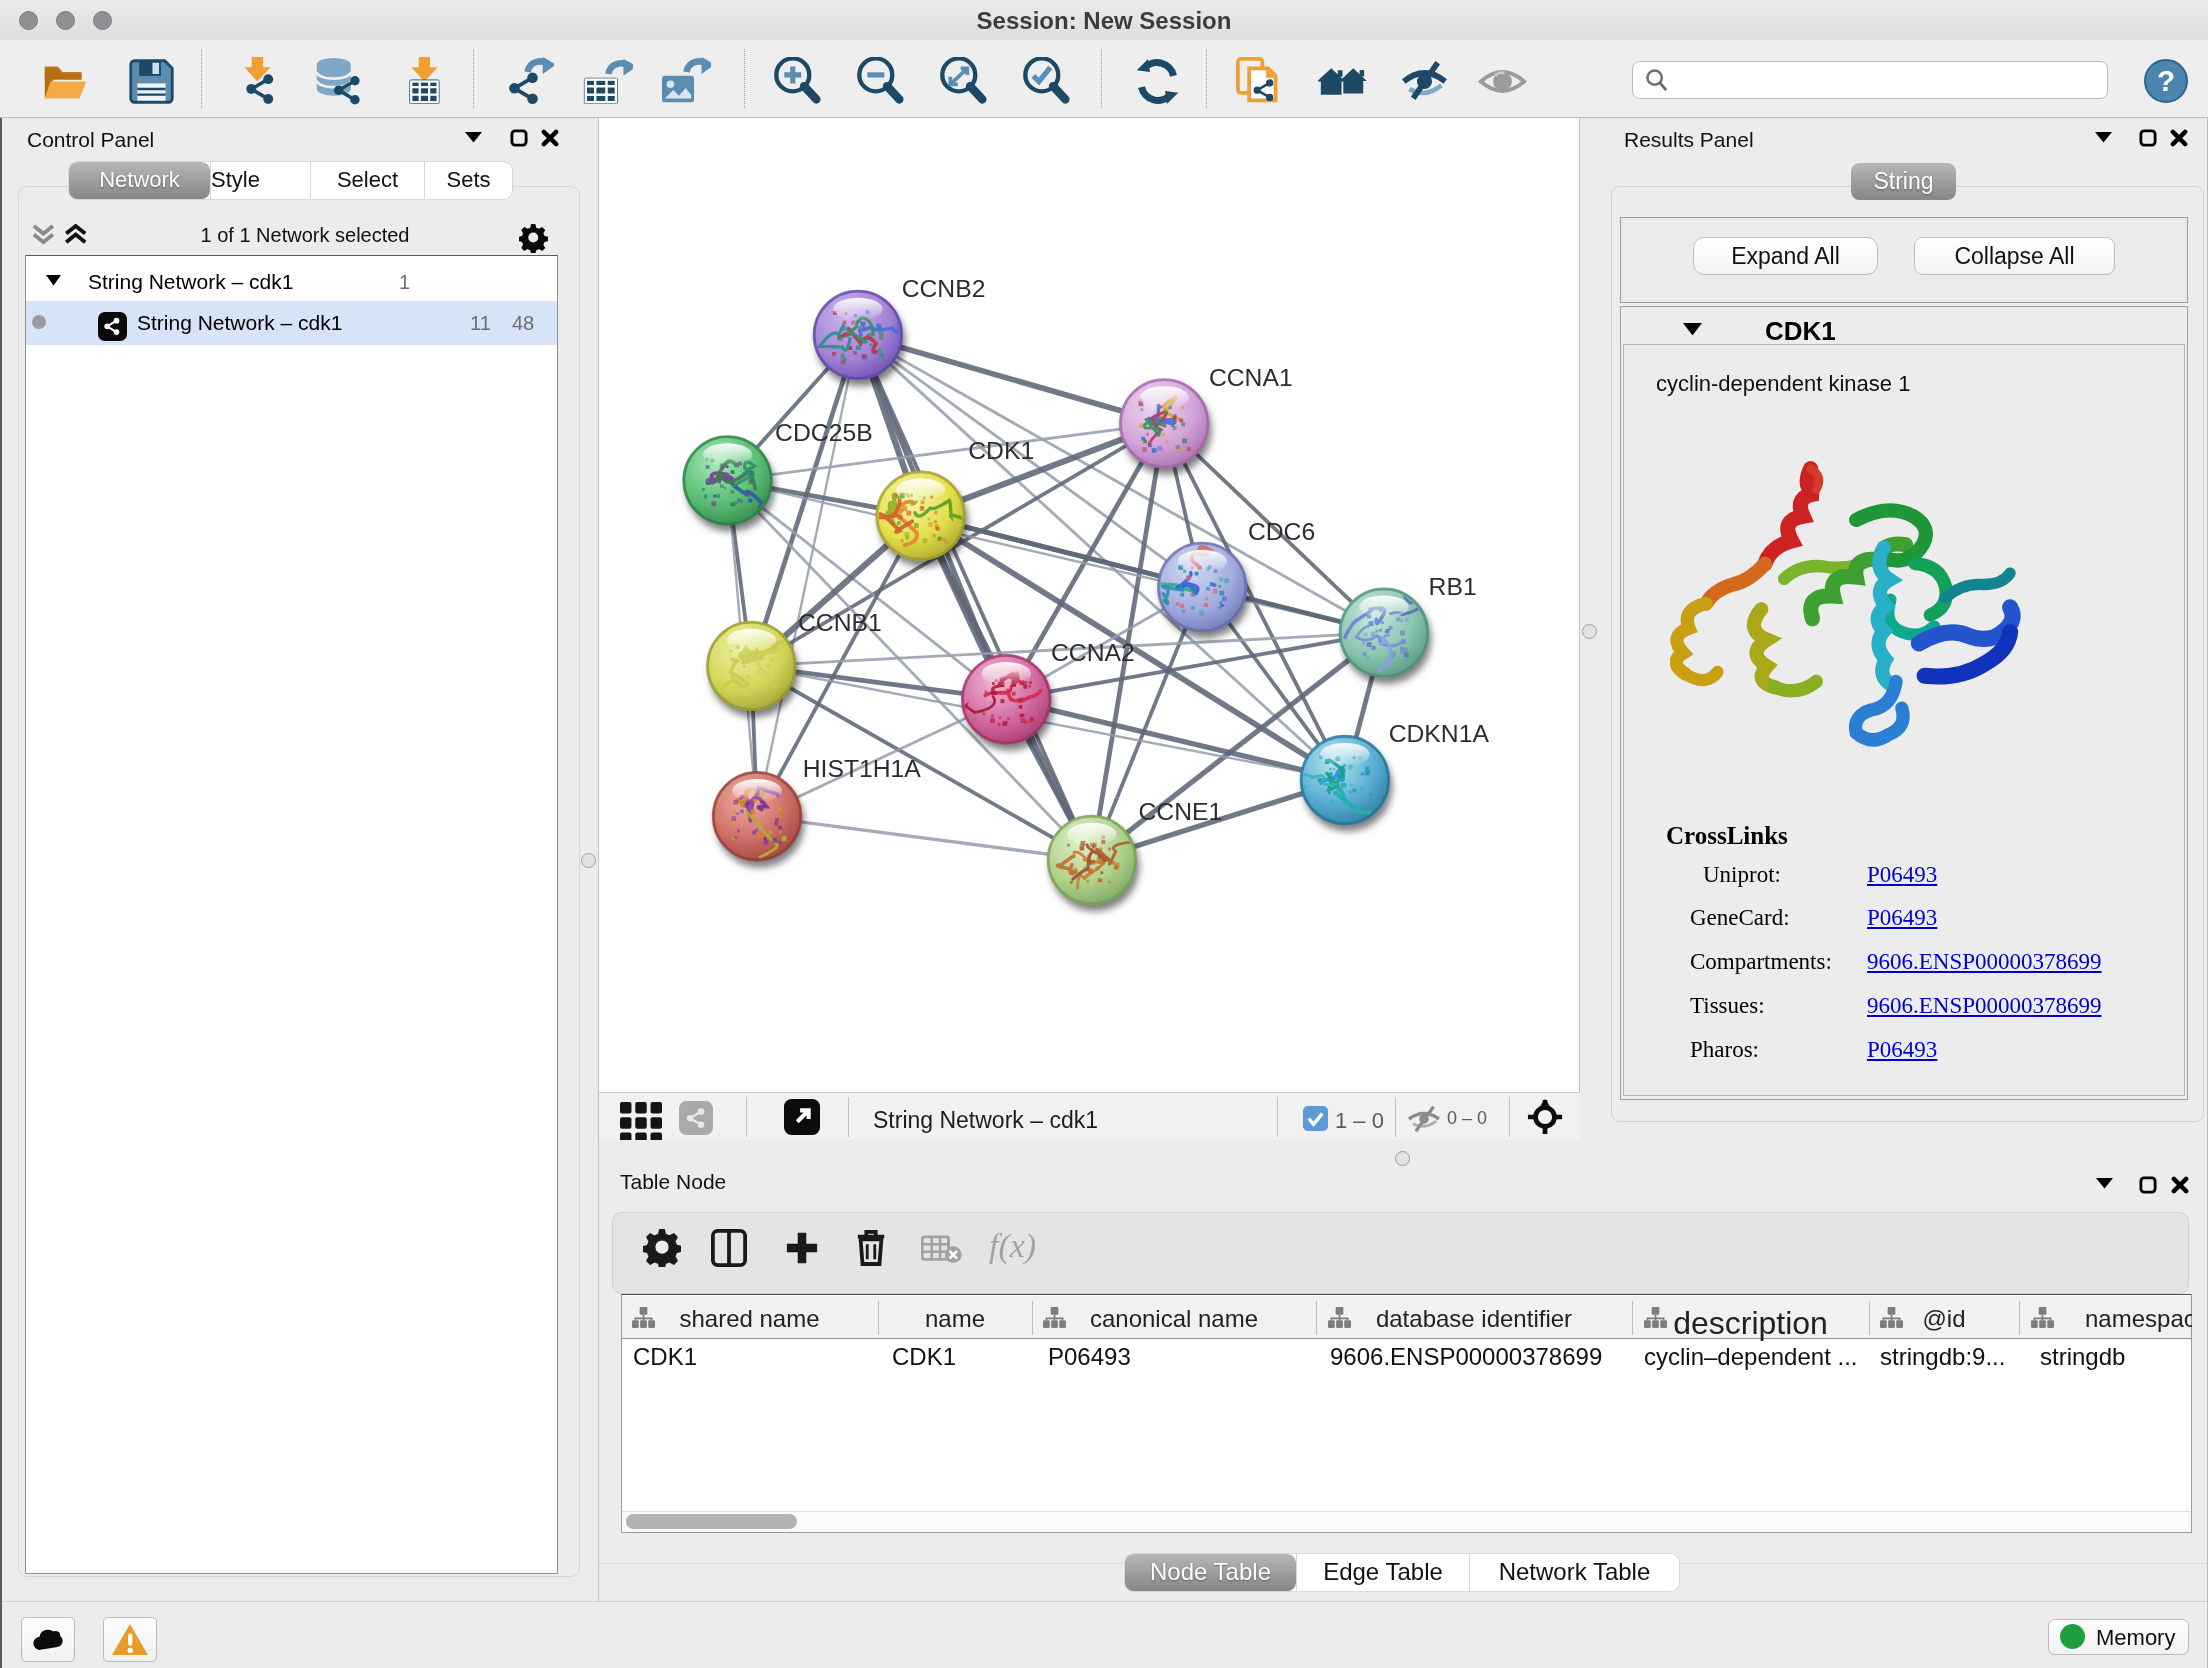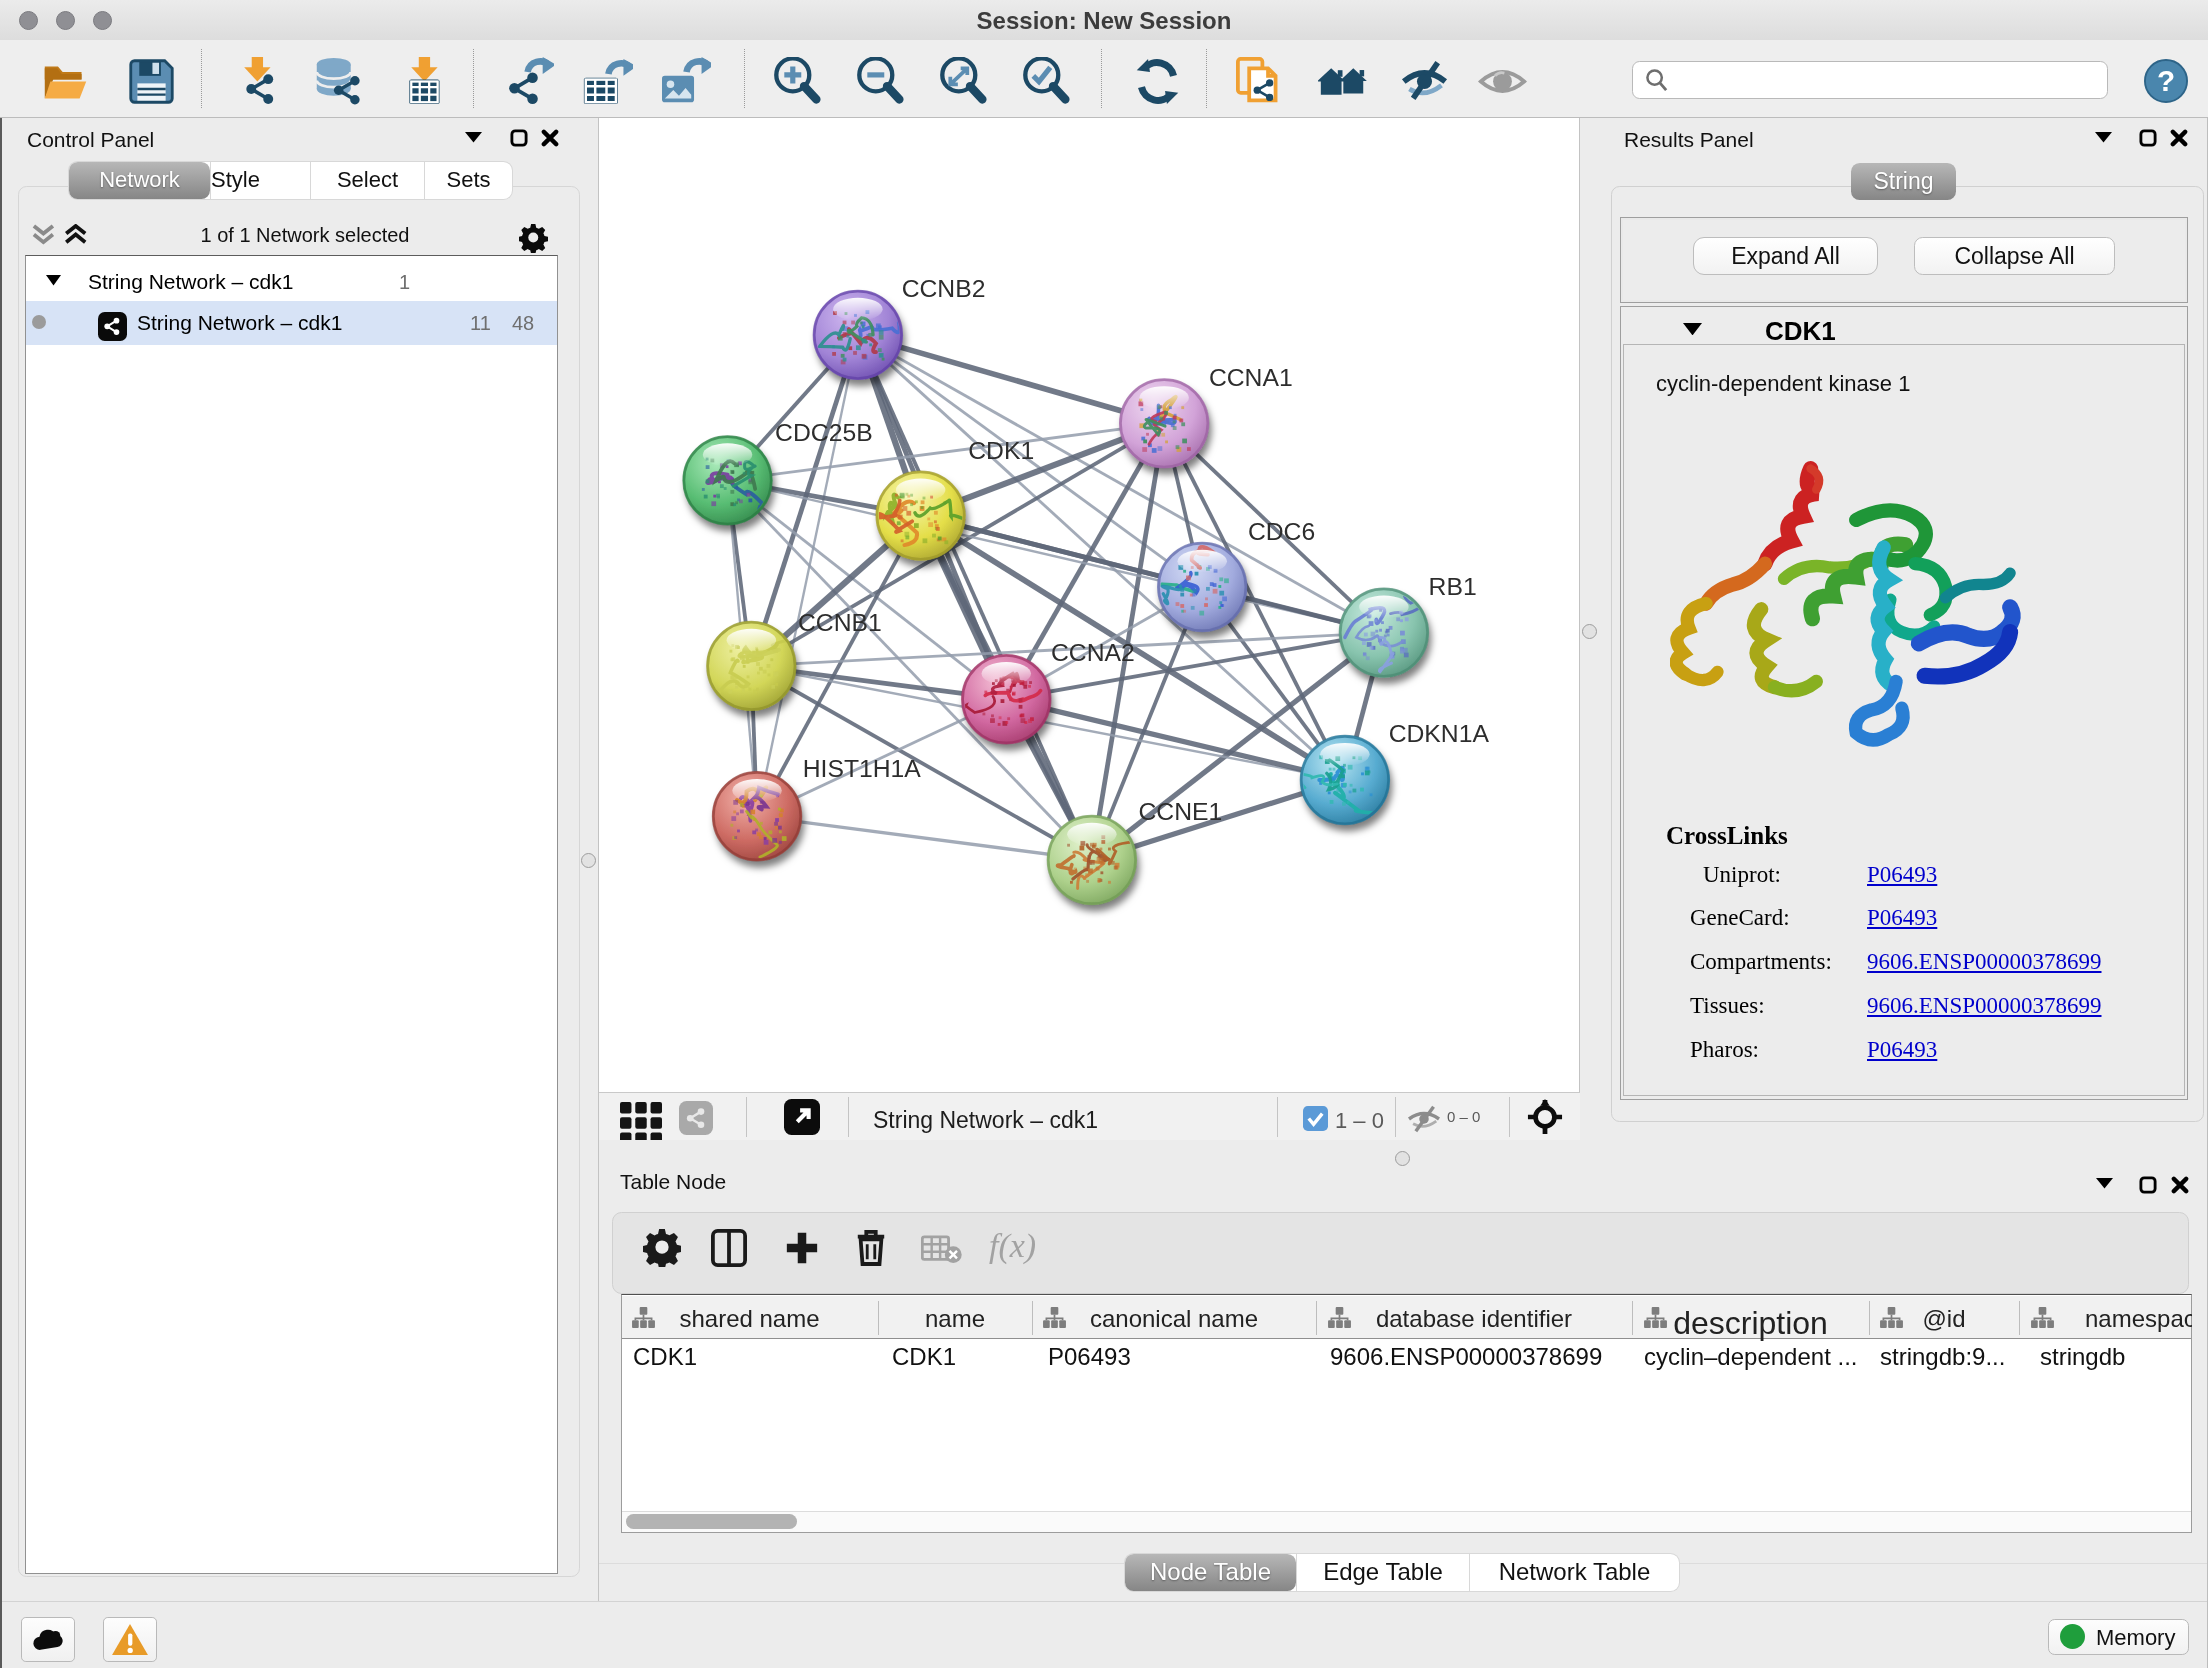--- a/index.html
+++ b/index.html
@@ -945,21 +945,21 @@
     <rect width="26" height="26" rx="5" fill="#5b9ad7"></rect>
     <path d="M6 13 l5 6 L20 8" stroke="#fff" stroke-width="3.6" fill="none"></path>
   </svg>
 <div class="abs" style="left:1335px;top:1108px;font-size:22px;color:#5a5a5a;">1 – 0</div>
 <svg class="abs" style="left:1406px;top:1104px;" width="36" height="30" viewBox="0 0 52 44">
     <path d="M4 22 Q26 6 48 22" fill="none" stroke="#8c8c8c" stroke-width="5"></path>
     <path d="M10 29 Q26 38 44 25" fill="none" stroke="#aeaeae" stroke-width="4"></path>
     <circle cx="26" cy="22" r="7" fill="#8c8c8c"></circle>
     <path d="M40 4 L14 40" stroke="#8c8c8c" stroke-width="5"></path>
   </svg>
-<div class="abs" style="left:1447px;top:1108px;font-size:15px;color:#5a5a5a;">0 – 0</div>
+<div class="abs" style="left:1447px;top:1108px;font-size:18px;color:#5a5a5a;">0 – 0</div>
 <svg class="abs" style="left:1527px;top:1099px;" width="36" height="36" viewBox="0 0 38 38">
     <circle cx="19" cy="19" r="10" fill="none" stroke="#0c0c0c" stroke-width="5"></circle>
     <path d="M19 1 v9 M19 28 v9 M1 19 h9 M28 19 h9" stroke="#0c0c0c" stroke-width="5"></path>
     <path d="M19 0 l-5 7 h10 z" fill="#0c0c0c"></path>
   </svg>
 <div class="abs" style="left:599px;top:1140px;width:981px;height:3.8px;background:#ececec;"></div>
 <div class="abs" style="left:1581px;top:118px;width:628px;height:1026px;background:#ececec;"></div>
 <div class="abs" style="left:1624px;top:128px;font-size:21px;color:#111;">Results Panel</div>
 <svg class="abs" style="left:2095px;top:132px;" width="17" height="10.5" viewBox="0 0 18 11">
     <path d="M0 0 h18 l-9.0 11 z" fill="#000"></path>

